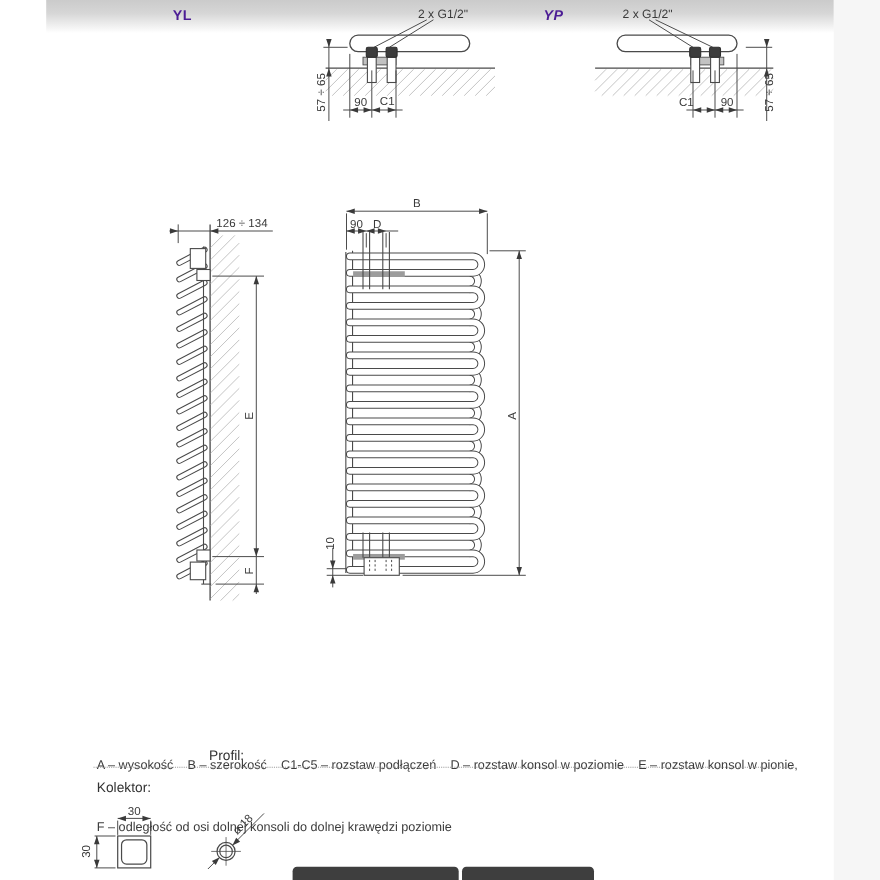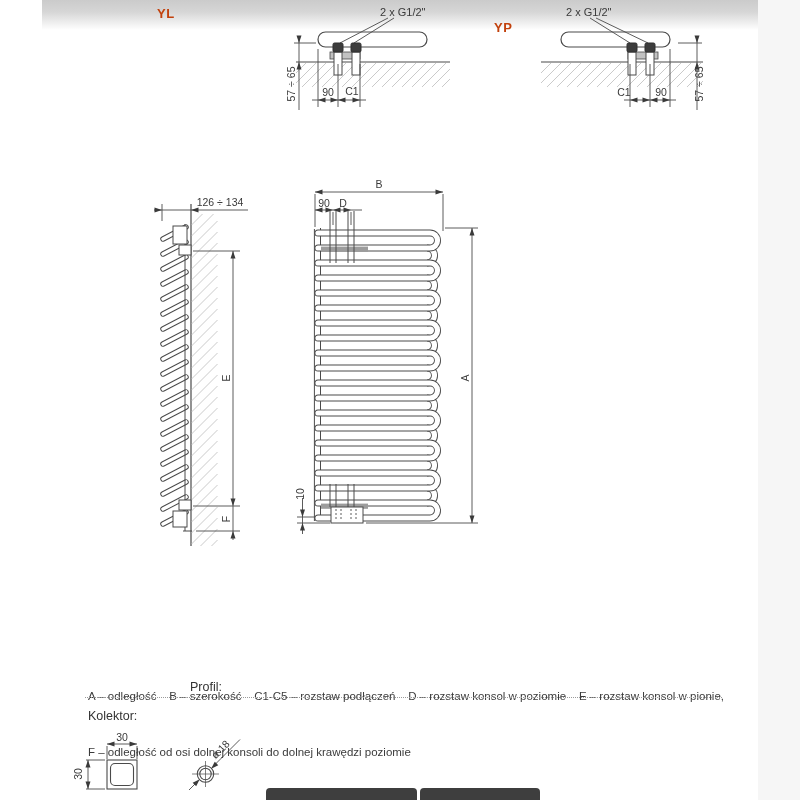--- a/index.html
+++ b/index.html
@@ -1,23 +1,23 @@
 <!DOCTYPE html>
 <html><head>
 <meta charset="utf-8">
 <style>
   html,body{margin:0;padding:0;background:#ffffff;font-family:"Liberation Sans",sans-serif;}
   #stage{position:relative;width:800px;height:800px;overflow:hidden;background:#ffffff;}
   .abs{position:absolute;}
   #top-gradient{left:42px;top:0;width:716px;height:30px;
     background:linear-gradient(180deg,#cbcbcb 0%,#d6d6d6 40%,#ffffff 100%);}
   #right-margin{left:758px;top:0;width:42px;height:800px;background:#f6f6f6;}
-  .model-label{font-size:13px;font-weight:bold;color:#c2410c;letter-spacing:.5px;}
+  .model-label{font-size:13px;font-weight:bold;color:#4c1d95;letter-spacing:.5px;}
   #yl-label{left:157px;top:6px;}
-  #yp-label{left:494px;top:20px;}
+  #yp-label{left:494px;top:6px;font-style:italic;}
   #legend{left:88px;top:650px;width:650px;font-size:11.5px;color:#3b3b3b;
     line-height:18.5px;white-space:pre-wrap;}
   .section-label{font-size:12.5px;font-weight:normal;color:#333;}
   #kolektor-label{left:88px;top:709px;}
   #profil-label{left:190px;top:680px;}
   #dotted-divider{left:85px;top:697px;width:637px;height:0;border-top:1px dotted #9a9a9a;}
   .dark-bar{top:788px;height:12px;background:#3e3e3e;border-radius:4px 4px 0 0;}
   #dark-bar-left{left:266px;width:151px;}
   #dark-bar-right{left:420px;width:120px;}
   svg#drawing{left:0;top:0;}
@@ -300,21 +300,21 @@
       <text transform="translate(469 378) rotate(-90)" text-anchor="middle">A</text>
       <text transform="translate(304 494) rotate(-90)" text-anchor="middle">10</text>
 
       <text x="122" y="741" text-anchor="middle">30</text>
       <text transform="translate(82 774) rotate(-90)" text-anchor="middle">30</text>
       <text transform="translate(223 752) rotate(-45)" text-anchor="middle">ø 18</text>
     </g>
   </svg>
 
   <div id="legend" class="abs">
-    <div>A – odległość    B – szerokość    C1-C5 – rozstaw podłączeń    D – rozstaw konsol w poziomie    E – rozstaw konsol w pionie,</div>
+    <div>A – wysokość    B – szerokość    C1-C5 – rozstaw podłączeń    D – rozstaw konsol w poziomie    E – rozstaw konsol w pionie,</div>
     <div>F – odległość od osi dolnej konsoli do dolnej krawędzi poziomie</div>
   </div>
 
   <div id="kolektor-label" class="abs section-label">Kolektor:</div>
   <div id="profil-label" class="abs section-label">Profil:</div>
 
   <div id="dotted-divider" class="abs"></div>
 
   <div id="dark-bar-left" class="abs dark-bar"></div>
   <div id="dark-bar-right" class="abs dark-bar"></div>

